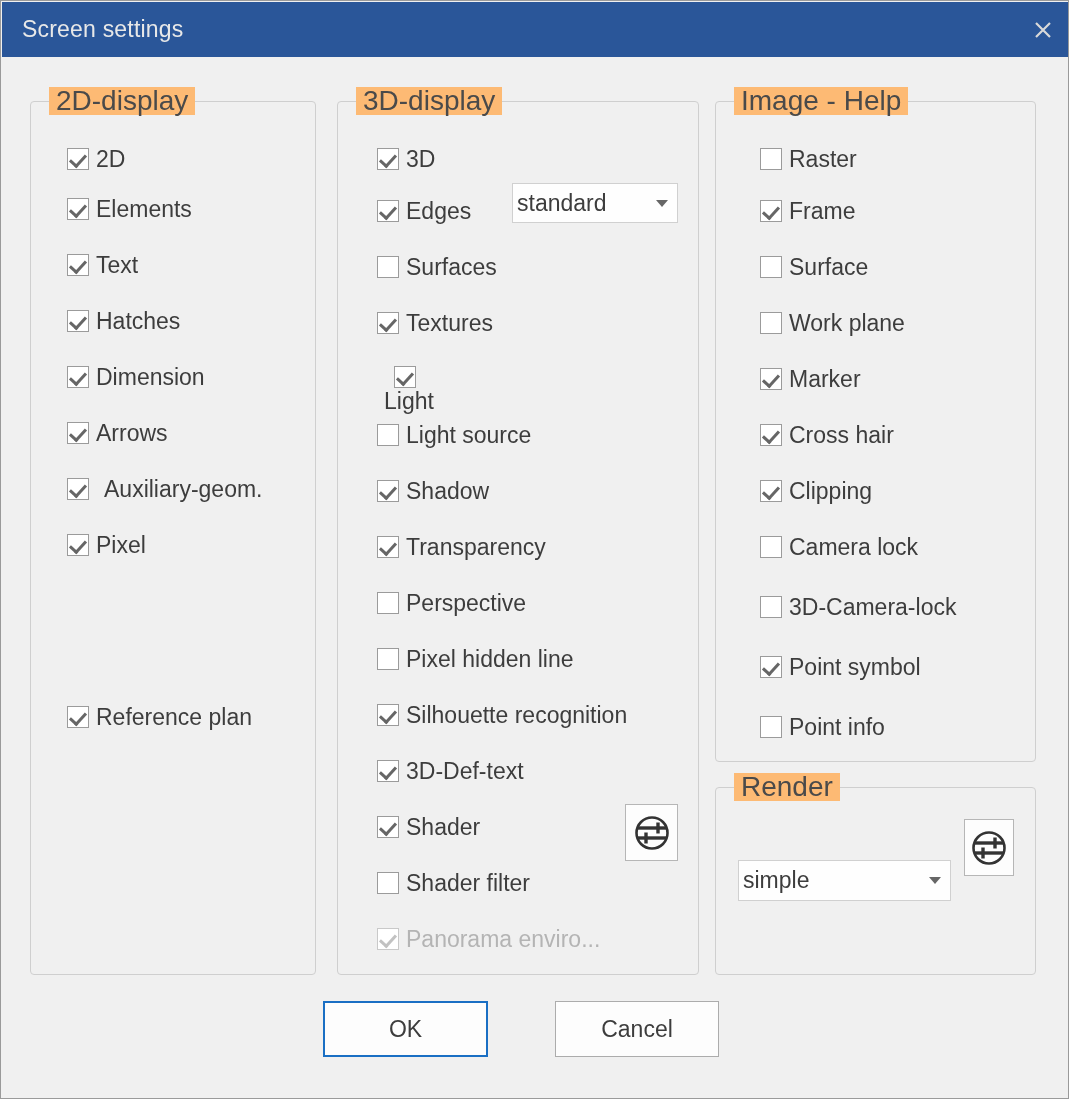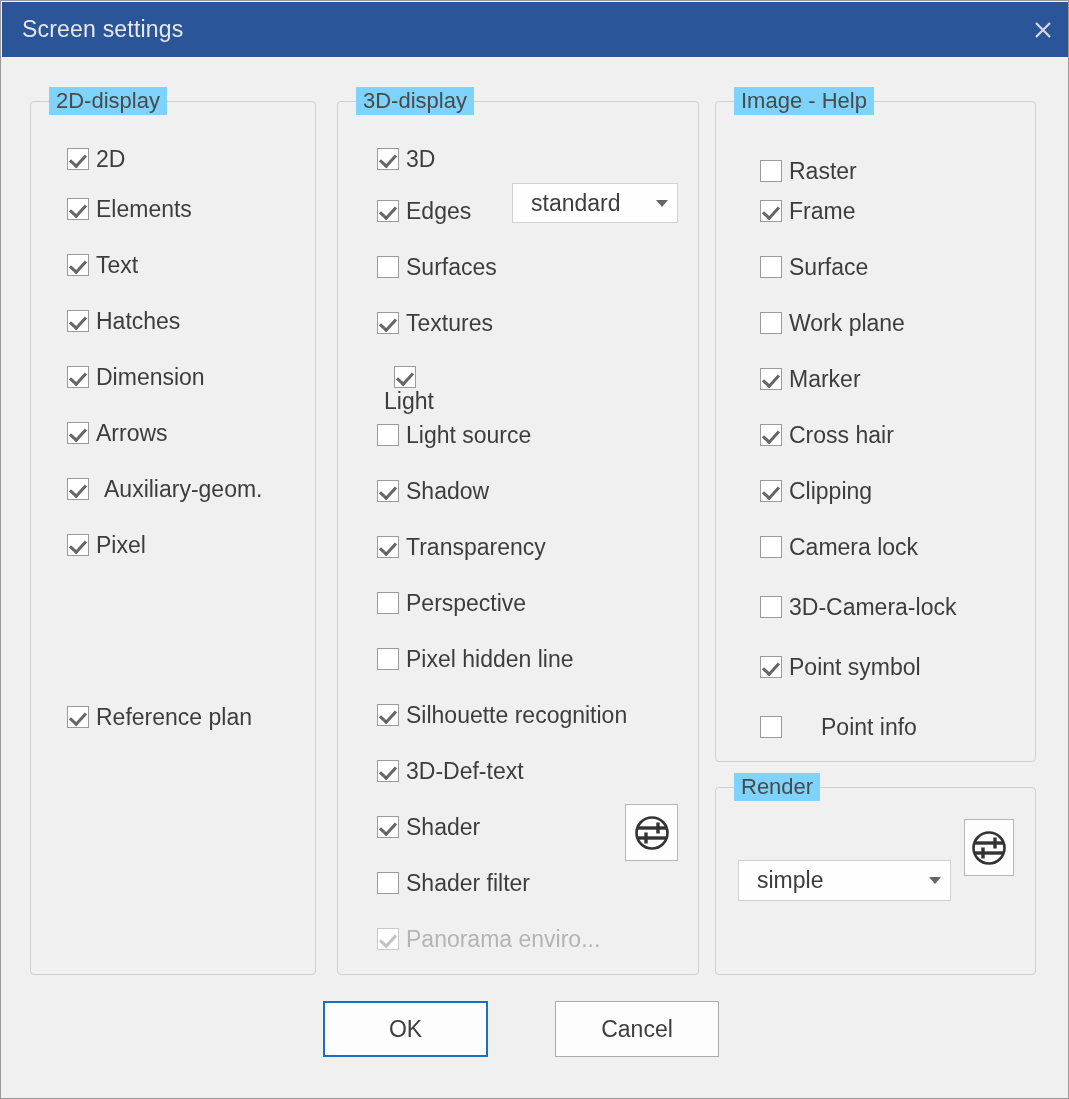--- a/index.html
+++ b/index.html
@@ -55,23 +55,23 @@
     position: absolute;
     border: 1px solid #cfcfcf;
     border-radius: 4px;
     box-sizing: border-box;
     background: transparent;
   }
   .group-title {
     position: absolute;
     top: -15px;
     left: 18px;
-    background: #7dd3fc;
+    background: #fdba74;
     padding: 0 7px;
-    font-size: 22px;
+    font-size: 28px;
     color: #4a4a4a;
     white-space: nowrap;
     line-height: 28px;
   }
 
   
   .cb-row {
     position: absolute;
     display: flex;
     align-items: center;
@@ -115,21 +115,21 @@
     box-sizing: border-box;
     border: 1px solid #d0d0d0;
     background: #fefefe;
     display: flex;
     align-items: center;
     cursor: pointer;
   }
   .combo-value {
     font-size: 23px;
     color: #3d3d3d;
-    padding-left: 18px;
+    padding-left: 4px;
     flex: 1 1 auto;
     white-space: nowrap;
     overflow: hidden;
   }
   .combo-arrow {
     width: 30px;
     display: flex;
     align-items: center;
     justify-content: center;
   }
@@ -306,21 +306,21 @@
   </div>
   <div class="cb-row disabled" style="left:376px; top:925px;">
     <span class="cb-box checked"></span>
     <span class="cb-label">Panorama enviro...</span>
   </div>
 
   <div class="groupbox" style="left:714px; top:100px; width:321px; height:661px;">
     <div class="group-title">Image - Help</div>
   </div>
 
-  <div class="cb-row" style="left:759px; top:145px;margin-top:12px;">
+  <div class="cb-row" style="left:759px; top:145px;">
     <span class="cb-box"></span>
     <span class="cb-label">Raster</span>
   </div>
   <div class="cb-row" style="left:759px; top:197px;">
     <span class="cb-box checked"></span>
     <span class="cb-label">Frame</span>
   </div>
   <div class="cb-row" style="left:759px; top:253px;">
     <span class="cb-box"></span>
     <span class="cb-label">Surface</span>
@@ -346,21 +346,21 @@
     <span class="cb-label">Camera lock</span>
   </div>
   <div class="cb-row" style="left:759px; top:593px;">
     <span class="cb-box"></span>
     <span class="cb-label">3D-Camera-lock</span>
   </div>
   <div class="cb-row" style="left:759px; top:653px;">
     <span class="cb-box checked"></span>
     <span class="cb-label">Point symbol</span>
   </div>
-  <div class="cb-row" style="left:759px; top:713px;gap:32px;">
+  <div class="cb-row" style="left:759px; top:713px;">
     <span class="cb-box"></span>
     <span class="cb-label">Point info</span>
   </div>
 
   <div class="groupbox" style="left:714px; top:786px; width:321px; height:188px;">
     <div class="group-title">Render</div>
   </div>
   <div class="combo" style="left:737px; top:821px; width:213px; height:41px;margin-top:38px;">
     <span class="combo-value">simple</span>
     <span class="combo-arrow">

